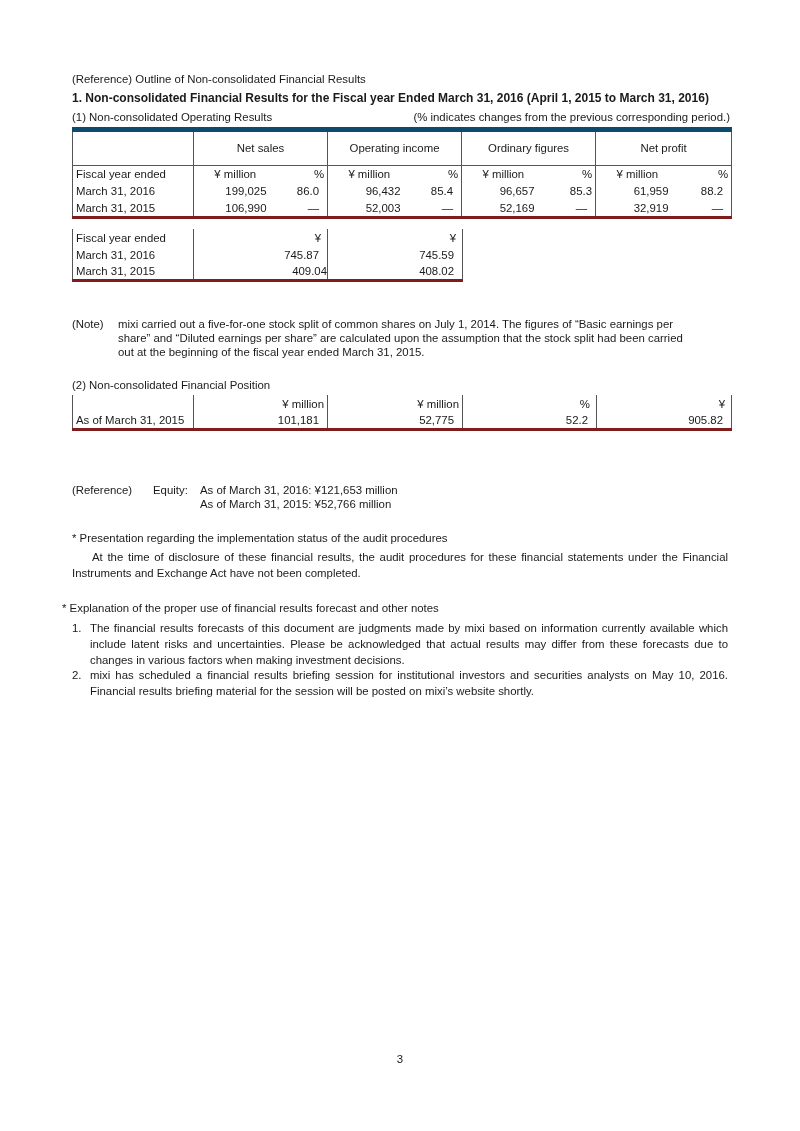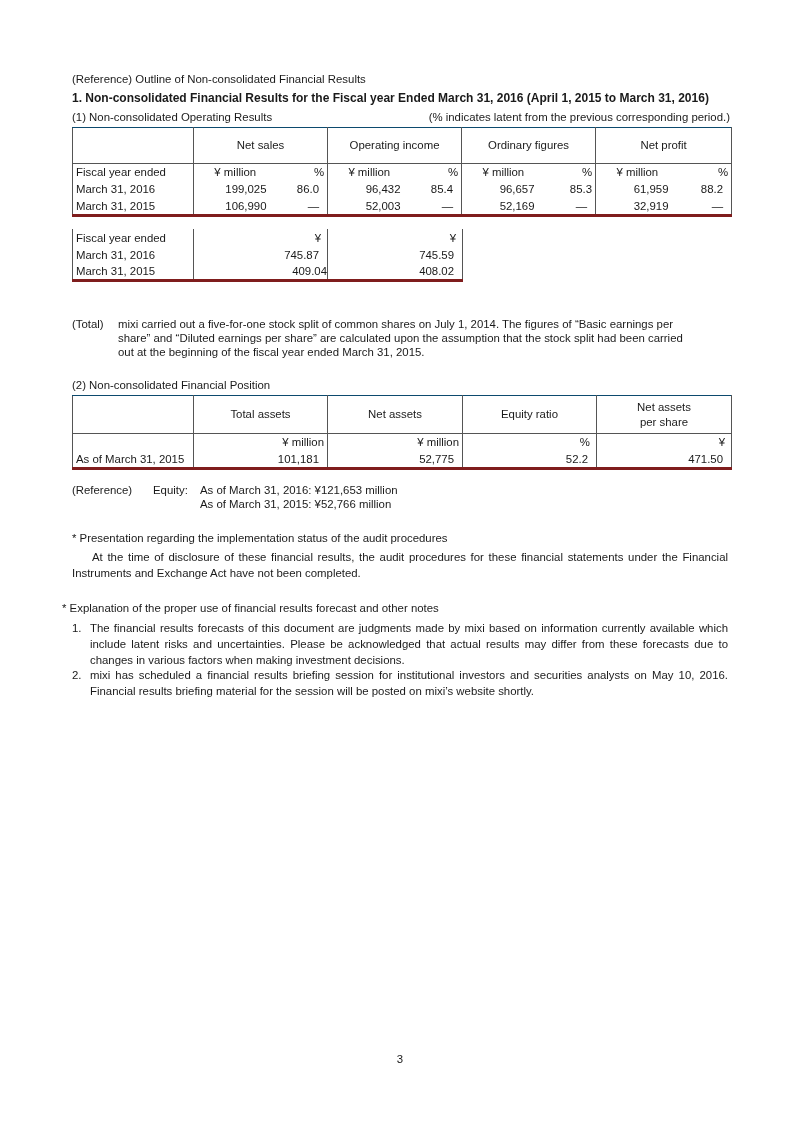--- a/index.html
+++ b/index.html
@@ -22,21 +22,21 @@
     }
     table.grid td {
       border-left: 1px solid #555;
       border-right: 1px solid #555;
       padding: 0 3px;
       white-space: nowrap;
       line-height: 16px;
       height: 17px;
     }
     table.grid tr.hdr td {
-      border-top: 1px solid #0c4a6e;
+      border-top: 5px solid #0c4a6e;
       border-bottom: 1px solid #555;
       text-align: center;
       vertical-align: middle;
       line-height: 15px;
     }
     table.grid tr.last td { border-bottom: 3px solid #7f1d1d; }
     table.grid td.nb-r { border-right: none; }
     table.grid td.nb-l { border-left: none; }
     .r { text-align: right; }
     .c { text-align: center; }
@@ -52,21 +52,21 @@
     .list-item .txt { position: absolute; left: 18px; top: 0; text-align: justify; }
     .pagenum { position: absolute; left: 0; width: 800px; text-align: center; top: 1053px; }
   </style>
 </head>
 <body>
 
 <div class="line" style="left:72px; top:72px;">(Reference)    Outline of Non-consolidated Financial Results</div>
 <div class="line bold" style="left:72px; top:91px;">1. Non-consolidated Financial Results for the Fiscal year Ended March 31, 2016 (April 1, 2015 to March 31, 2016)</div>
 
 <div class="line" style="left:72px; top:110px;">(1) Non-consolidated Operating Results</div>
-<div class="line" style="right:70px; top:110px;">(% indicates latent from the previous corresponding period.)</div>
+<div class="line" style="right:70px; top:110px;">(% indicates changes from the previous corresponding period.)</div>
 
 <table class="grid" style="left:72px; top:127px; width:659px;">
   <colgroup>
     <col style="width:121px">
     <col style="width:83px">
       <col style="width:51px">
     <col style="width:83px">
       <col style="width:51px">
     <col style="width:83px">
       <col style="width:51px">
@@ -135,59 +135,49 @@
     <td class="r" style="padding-right:8px;">745.59</td>
   </tr>
   <tr class="last">
     <td class="l">March 31, 2015</td>
     <td class="r" style="padding-right:0;text-align:right;">409.04</td>
     <td class="r" style="padding-right:8px;">408.02</td>
   </tr>
 </tbody>
   </table>
 
-<div class="line" style="left:72px; top:317px;">(Total)</div>
+<div class="line" style="left:72px; top:317px;">(Note)</div>
 <div class="line" style="left:118px; top:317px;">mixi carried out a five-for-one stock split of common shares on July 1, 2014. The figures of “Basic earnings per</div>
 <div class="line" style="left:118px; top:331px;">share” and “Diluted earnings per share” are calculated upon the assumption that the stock split had been carried</div>
 <div class="line" style="left:118px; top:345px;">out at the beginning of the fiscal year ended March 31, 2015.</div>
 
 <div class="line" style="left:72px; top:378px;">(2) Non-consolidated    Financial Position</div>
 
 <table class="grid" style="left:72px; top:395px; width:659px;">
   <colgroup>
     <col style="width:121px">
       <col style="width:134px">
       <col style="width:135px">
       <col style="width:134px">
       <col style="width:135px">
   </colgroup>
   <tbody>
-      <tr class="hdr" style="height:38px;">
-    <td style="height:38px;"></td>
-    <td>Total assets</td>
-    <td>Net assets</td>
-    <td>Equity ratio</td>
-    <td>
-      <div>Net assets</div>
-      <div>per share</div>
-    </td>
-  </tr>
   <tr>
     <td></td>
     <td class="r" style="padding-right:3px;">¥ million</td>
     <td class="r" style="padding-right:3px;">¥ million</td>
     <td class="r" style="padding-right:6px;">%</td>
     <td class="r" style="padding-right:6px;">¥</td>
   </tr>
   <tr class="last">
     <td class="l">As of March 31, 2015</td>
     <td class="r" style="padding-right:8px;">101,181</td>
     <td class="r" style="padding-right:8px;">52,775</td>
     <td class="r" style="padding-right:8px;">52.2</td>
-    <td class="r" style="padding-right:8px;">471.50</td>
+    <td class="r" style="padding-right:8px;">905.82</td>
   </tr>
 </tbody>
   </table>
 
 <div class="line" style="left:72px; top:483px;">(Reference)</div>
 <div class="line" style="left:153px; top:483px;">Equity:</div>
 <div class="line" style="left:200px; top:483px;">As of March 31, 2016: ¥121,653 million</div>
 <div class="line" style="left:200px; top:497px;">As of March 31, 2015: ¥52,766 million</div>
 
 <div class="line" style="left:72px; top:531px;">* Presentation regarding the implementation status of the audit procedures</div>

